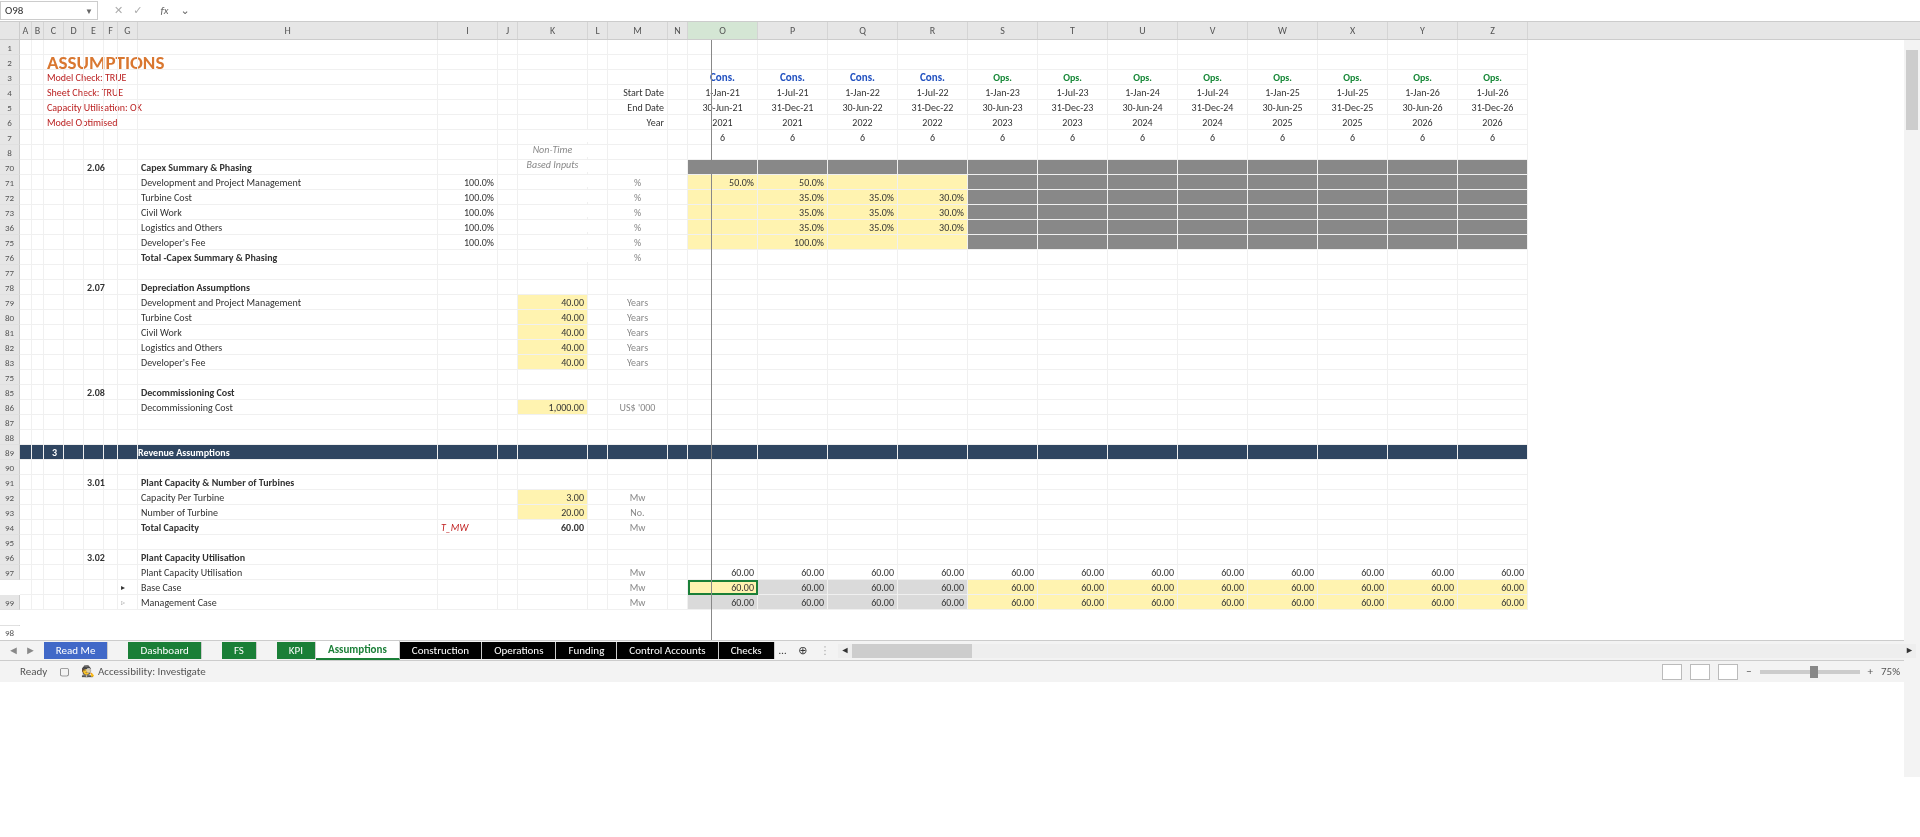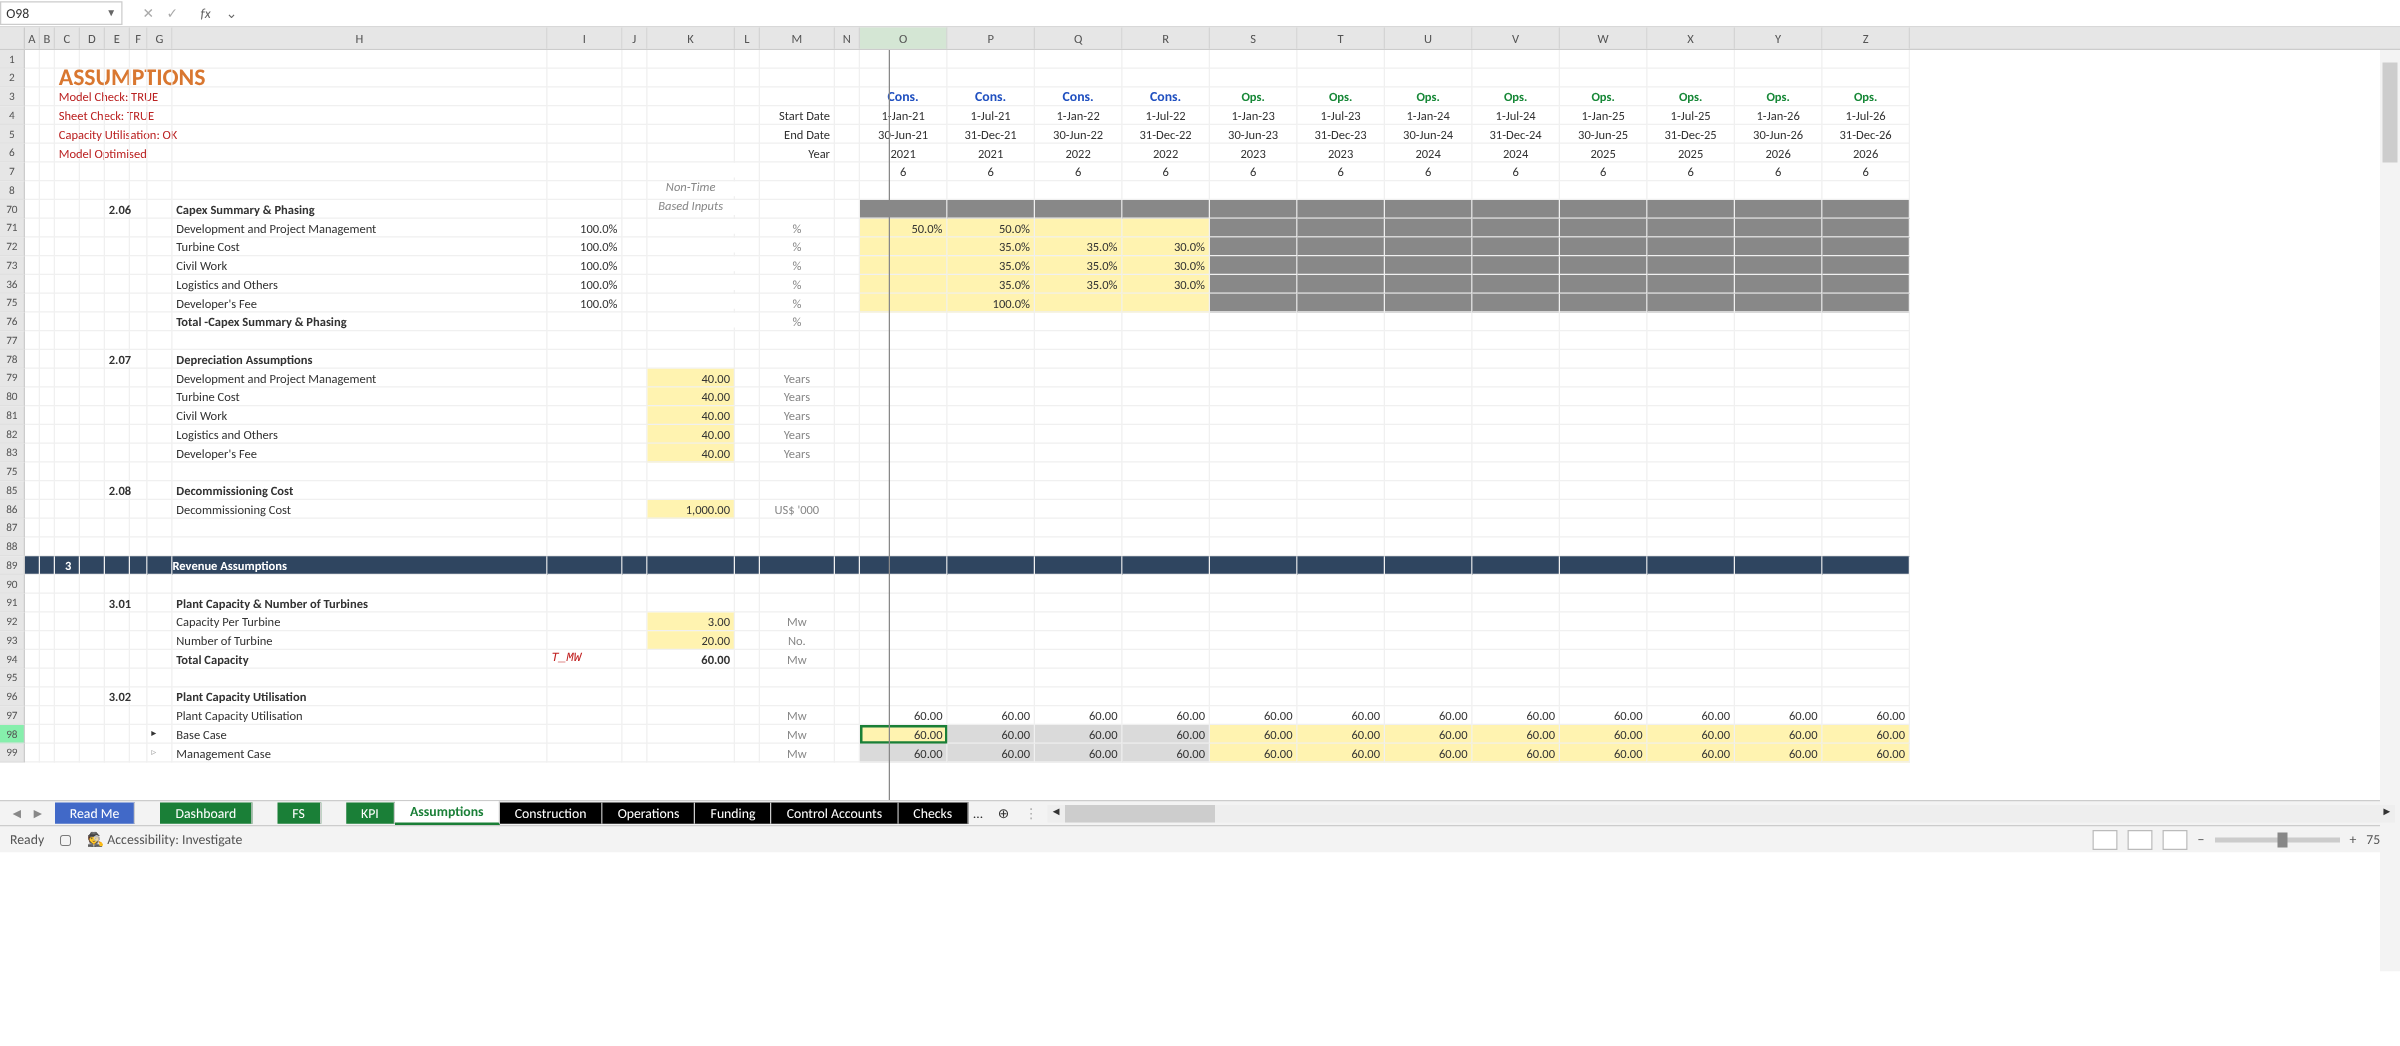--- a/index.html
+++ b/index.html
@@ -17,21 +17,21 @@
 
 .col-headers { display: flex; height: 18px; background: #e6e6e6; border-bottom: 1px solid #ccc; }
 .row-hdr-spacer { width: 20px; border-right: 1px solid #ccc; background: #e6e6e6; }
 .col-hdr { border-right: 1px solid #d4d4d4; text-align: center; font-size: 10px; color: #555; line-height: 18px; background: #e6e6e6; }
 .col-hdr.active { background: #d4e6d4; }
 
 
 .grid-area { position: relative; height: 600px; overflow: hidden; }
 .grid-row { display: flex; height: 15px; }
 .row-hdr { width: 20px; background: #e6e6e6; border-right: 1px solid #ccc; border-bottom: 1px solid #e0e0e0; text-align: center; font-size: 9px; color: #555; line-height: 15px; flex-shrink: 0; }
-.row-hdr.active { background: #86efac; }
+.row-hdr.active { background: #86efac; margin-top: 45px; }
 .cell { border-right: 1px solid #f0f0f0; border-bottom: 1px solid #f0f0f0; padding: 0 3px; font-size: 10px; line-height: 15px; overflow: hidden; white-space: nowrap; }
 
 
 .w-A { width: 12px; } .w-B { width: 12px; } .w-C { width: 20px; } .w-D { width: 20px; }
 .w-E { width: 20px; } .w-F { width: 14px; } .w-G { width: 20px; } .w-H { width: 300px; }
 .w-I { width: 60px; } .w-J { width: 20px; } .w-K { width: 70px; } .w-L { width: 20px; }
 .w-M { width: 60px; } .w-N { width: 20px; } .w-O { width: 70px; } .w-P { width: 70px; }
 .w-Q { width: 70px; } .w-R { width: 70px; } .w-S { width: 70px; } .w-T { width: 70px; }
 .w-U { width: 70px; } .w-V { width: 70px; } .w-W { width: 70px; } .w-X { width: 70px; }
 .w-Y { width: 70px; } .w-Z { width: 70px; }
@@ -39,21 +39,21 @@
 .title { color: #d97730; font-size: 19px; font-weight: bold; }
 .check { color: #bb2222; font-size: 10px; }
 .hdr-right { text-align: right; color: #333; font-size: 10px; }
 .cons { color: #2050c0; font-weight: 600; text-align: center; font-size: 11px; }
 .ops { color: #188838; font-weight: 600; text-align: center; font-size: 10px; }
 .ctr { text-align: center; }
 .rgt { text-align: right; }
 .bold { font-weight: bold; }
 .italic { font-style: italic; margin-top: 12px; }
 .grey-txt { color: #888; }
-.red-txt { color: #c02020; font-style: italic; font-family: Liberation Mono, monospace; }
+.red-txt { color: #c02020; font-style: italic; }
 
 .section-hdr { background: #2f4560; color: #fff; font-weight: bold; padding-left: 8px; }
 .yellow { background: #fff3b0; }
 .darkgrey { background: #888888; }
 .lightgrey { background: #dadada; }
 .selected { outline: 2px solid #1a7f37; outline-offset: -2px; background: #fff3b0; }
 
 .freeze-line-v { position: absolute; left: 711px; top: 0; bottom: 0; width: 1px; background: #888; z-index: 5; }
 
 
@@ -64,21 +64,21 @@
 .tab.green { background: #1a7f37; color: #fff; margin-left: 20px; }
 .tab.active { background: #fff; color: #1a7f37; font-weight: bold; border-bottom: 2px solid #1a7f37; }
 .tab.black { background: #000; color: #fff; }
 .tab-add { padding: 2px 8px; }
 .hscroll-track { flex: 1; height: 14px; background: #eee; margin: 0 20px; position: relative; }
 .hscroll-thumb { position: absolute; left: 0; width: 120px; height: 14px; background: #cdcdcd; }
 .vscroll { position: absolute; right: 0; top: 40px; bottom: 60px; width: 16px; background: #f3f3f3; }
 .vscroll-thumb { position: absolute; top: 10px; width: 12px; left: 2px; height: 80px; background: #cdcdcd; }
 
 
-.status-bar { display: flex; align-items: center; justify-content: space-between; height: 22px; background: #f3f3f3; border-top: 1px solid #ccc; padding: 0 8px; font-size: 11px; color: #555; }
+.status-bar { display: flex; align-items: center; justify-content: space-between; height: 22px; background: #f3f3f3; border-top: 1px solid #ccc; padding: 0 20px; font-size: 11px; color: #555; }
 .status-left { display: flex; gap: 12px; align-items: center; }
 .status-right { display: flex; gap: 8px; align-items: center; }
 .view-btn { width: 20px; height: 16px; border: 1px solid #bbb; background: #fff; }
 .zoom-slider { width: 100px; height: 4px; background: #ccc; position: relative; }
 .zoom-slider::after { content: ''; position: absolute; left: 50%; top: -4px; width: 8px; height: 12px; background: #888; }
 
 .scroll-up-arrow { position: absolute; right: 2px; top: 40px; font-size: 9px; color: #666; }
 </style>
 </head>
 <body>

